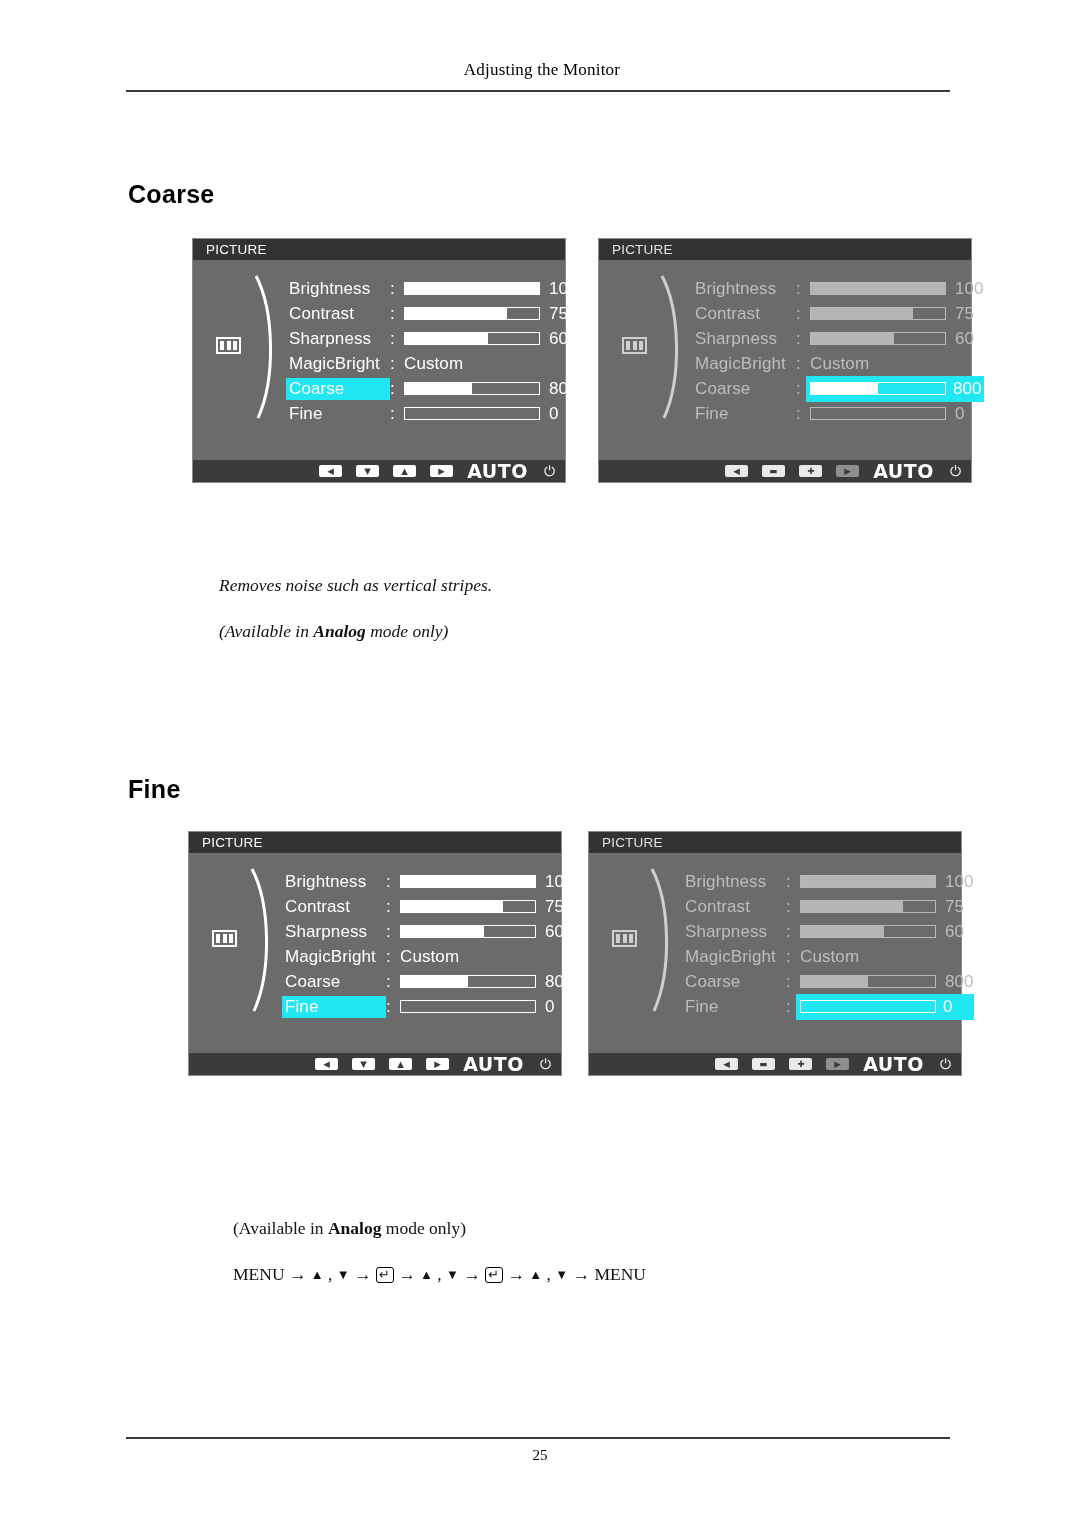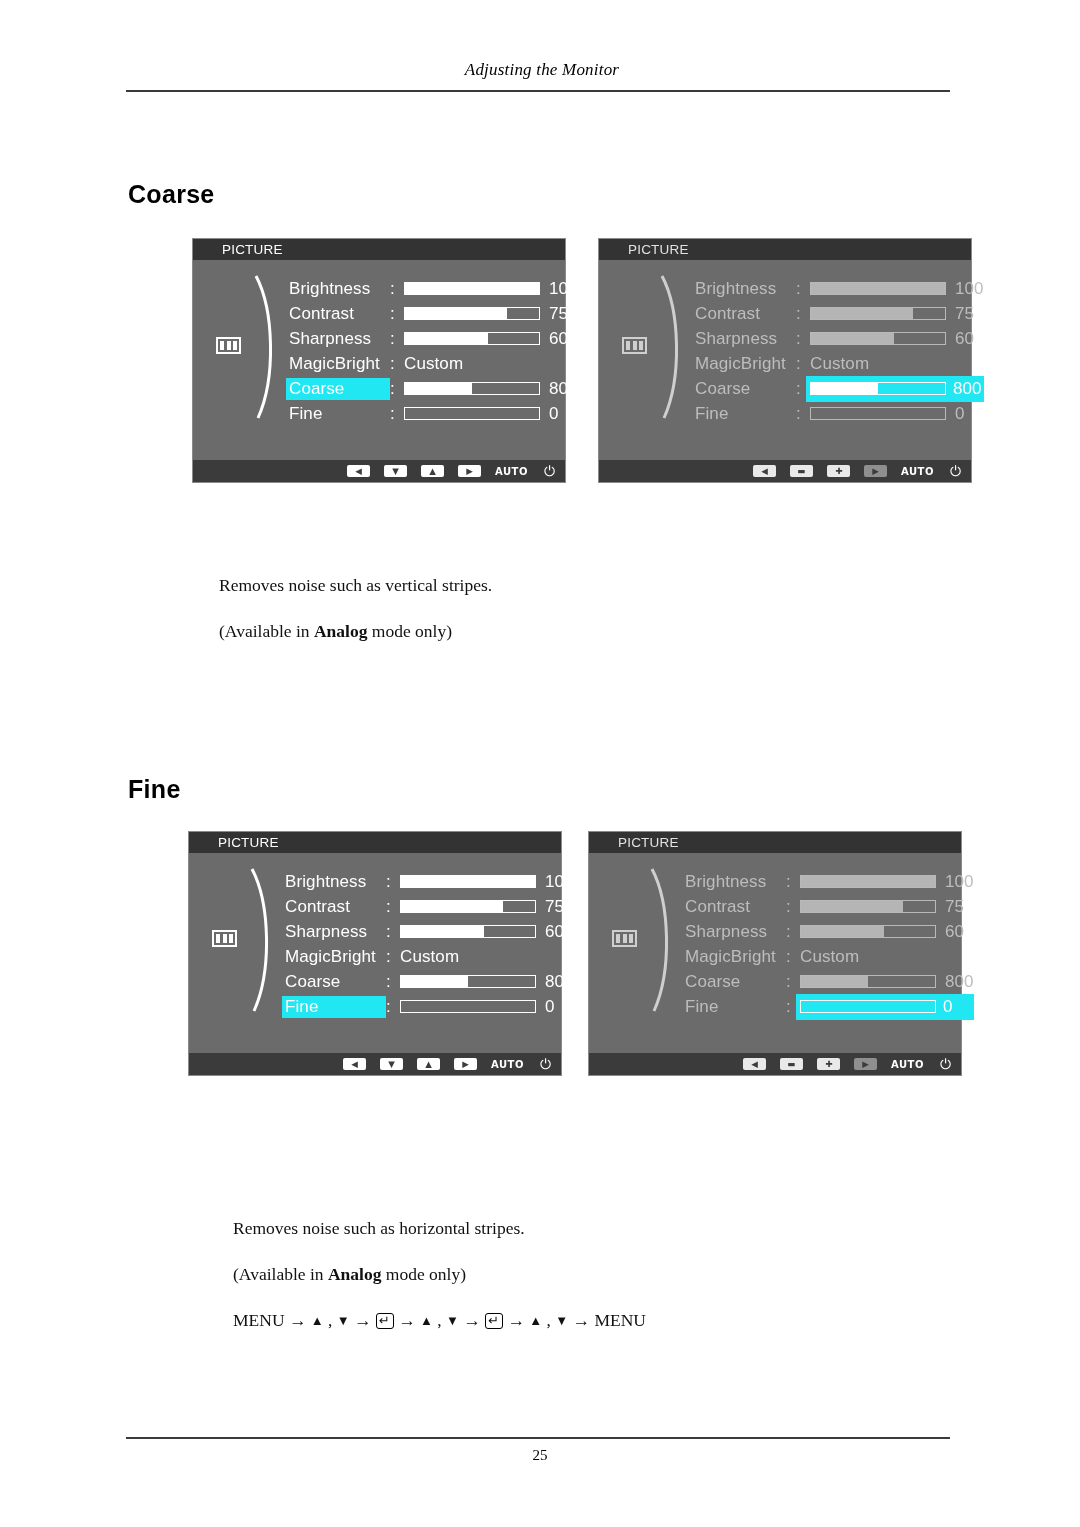--- a/index.html
+++ b/index.html
@@ -18,21 +18,20 @@
 
   
   .page-header {
     position: absolute;
     left: 4px; right: 0;
     top: 60px;
     text-align: center;
     font-family: "Liberation Serif", serif;
     font-size: 17px;
     letter-spacing: .2px;
-    font-style: italic;
   }
   .rule {
     position: absolute;
     left: 126px;
     width: 824px;
     height: 0;
     border-top: 2px solid #3a3a3a;
   }
   .rule-top { top: 90px; }
   .rule-bottom { top: 1437px; }
@@ -64,21 +63,21 @@
     font-family: "Liberation Serif", serif;
     font-size: 17.5px;
     line-height: 25px;
     color: #111;
     text-align: justify;
   }
   .body-block p { margin: 0 0 21px 0; }
   .body-block p:last-child { margin-bottom: 0; }
   b { font-weight: bold; }
 
-  #text-coarse { left: 219px; top: 573px; width: 731px; }
+  #text-coarse { left: 219px; top: 573px; width: 731px; font-style: italic; }
   #text-fine   { left: 233px; top: 1216px; width: 700px; }
 
   .nav-line {
     font-family: "Liberation Serif", serif;
     font-size: 17.5px;
     white-space: nowrap;
   }
   .nav-line .tri { font-size: 13px; vertical-align: 1px; }
   .enter-key {
     display: inline-block;
@@ -98,21 +97,21 @@
     box-sizing: border-box;
     border: 1px solid #8a8a8a;
   }
   .osd-title {
     height: 21px;
     background: #333333;
     color: #ffffff;
     font-family: "Liberation Sans", sans-serif;
     font-size: 13.5px;
     line-height: 21px;
-    padding-left: 29px;
+    padding-left: 13px;
     box-sizing: border-box;
     letter-spacing: .2px;
   }
   .osd.dim .osd-title { color: #e2e2e2; }
 
   .osd-body {
     position: relative;
     height: calc(100% - 21px - 22px);
   }
   .osd-footer {
@@ -140,21 +139,21 @@
     font-family: "DejaVu Sans", sans-serif;
   }
   .fbtn.muted { background: #8f8f8f; }
   .osd.dim .fbtn { background: #e9e9e9; }
   .osd.dim .fbtn.muted { background: #8f8f8f; }
   .fbtn .glyph { transform: scale(.95); }
   .fbtn-auto {
     color: #ffffff;
     font-family: "DejaVu Sans", sans-serif;
     font-weight: bold;
-    font-size: 10px;
+    font-size: 19px;
     letter-spacing: .5px;
   }
   .fbtn-power {
     color: #ffffff;
     font-family: "DejaVu Sans", sans-serif;
     font-size: 14px;
     line-height: 1;
     margin-left: 2px;
   }
 
@@ -612,16 +611,15 @@
       <div class="fbtn-power">⏻</div>
     </div>
   </div>
 
 <div class="body-block" id="text-coarse">
   <p>Removes noise such as vertical stripes.</p>
   <p>(Available in <b>Analog</b> mode only)</p>
 </div>
 
 <div class="body-block" id="text-fine">
-  <p>Removes noise such as horizontal stripes.</p>
   <p>(Available in <b>Analog</b> mode only)</p>
   <p class="nav-line">MENU <span>→</span> <span class="tri">▲</span> , <span class="tri">▼</span> <span>→</span> <span class="enter-key">↵</span> <span>→</span> <span class="tri">▲</span> , <span class="tri">▼</span> <span>→</span> <span class="enter-key">↵</span> <span>→</span> <span class="tri">▲</span> , <span class="tri">▼</span> <span>→</span> MENU</p>
 </div>
 
 </body></html>

